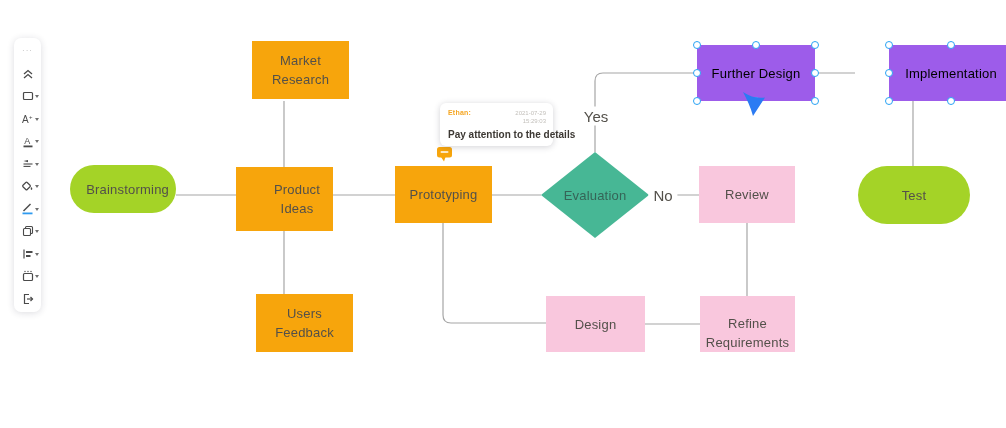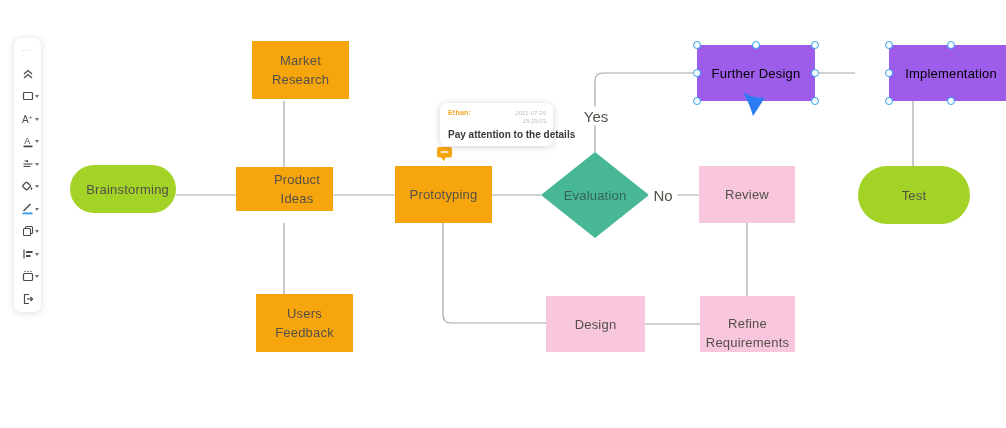--- a/index.html
+++ b/index.html
@@ -165,21 +165,21 @@
   </div>
 
   <div class="node green stadium" style="left:70px;top:165px;width:106px;height:48px;justify-content:flex-end;">
     <span>Brainstorming</span>
   </div>
 
   <div class="node orange" style="left:236px;top:41px;width:97px;height:58px;margin-left:16px;">
     <span>Market Research</span>
   </div>
 
-  <div class="node orange" style="left:236px;top:167px;width:97px;height:44px;padding-left:32px;">
+  <div class="node orange" style="left:236px;top:167px;width:97px;height:64px;padding-left:32px;">
     <span>Product Ideas</span>
   </div>
 
   <div class="node orange" style="left:236px;top:294px;width:97px;height:58px;margin-left:20px;">
     <span>Users Feedback</span>
   </div>
 
   <div class="node orange" style="left:395px;top:166px;width:97px;height:57px;">
     <span>Prototyping</span>
   </div>

